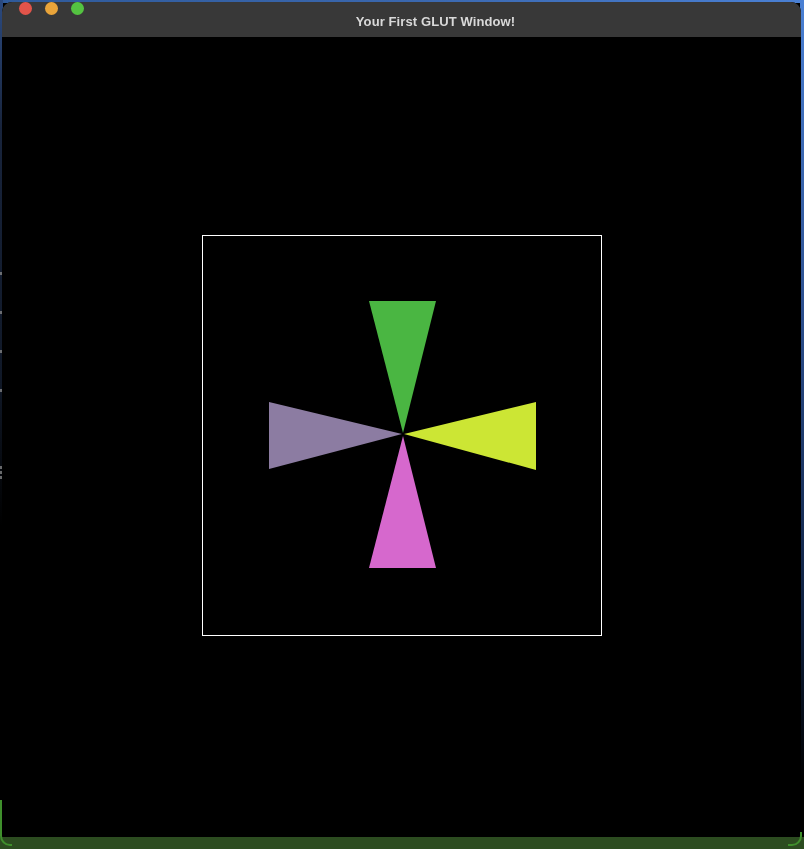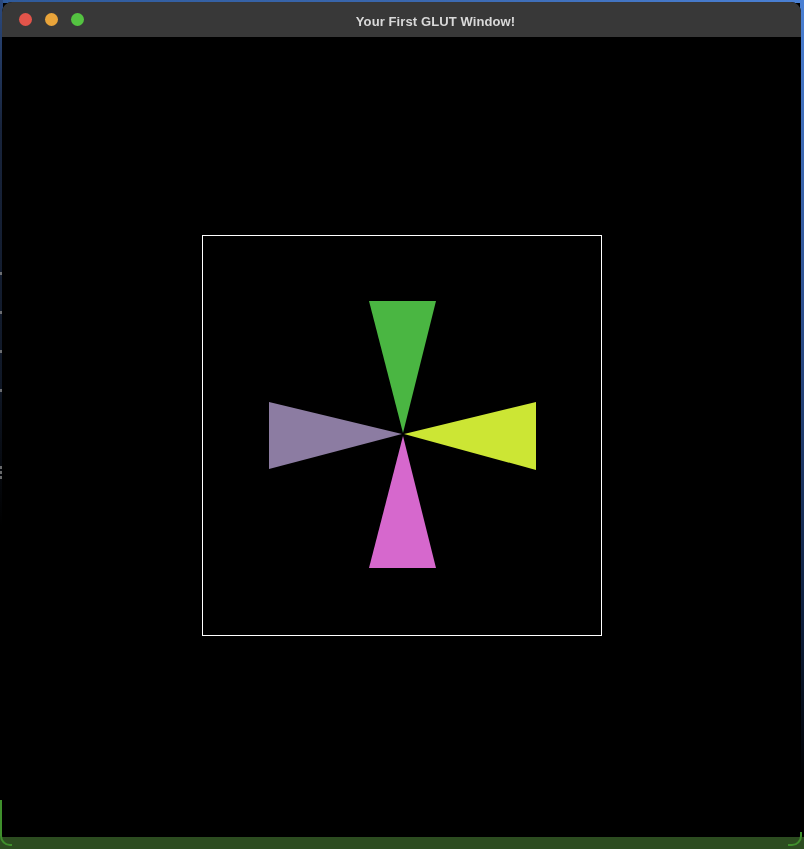--- a/index.html
+++ b/index.html
@@ -60,21 +60,20 @@
     width: 799px; height: 835px;
     background: #000;
     border-radius: 10px;
     overflow: hidden;
   }
   #titlebar {
     position: relative;
     width: 100%; height: 35px;
     background: var(--titlebar-bg);
     display: flex;
-    align-items: center;
   }
   #traffic-lights {
     display: flex;
     gap: 13px;
     padding-left: 17px;
   }
   .traffic-light {
     width: 13px; height: 13px;
     border-radius: 50%;
   }

